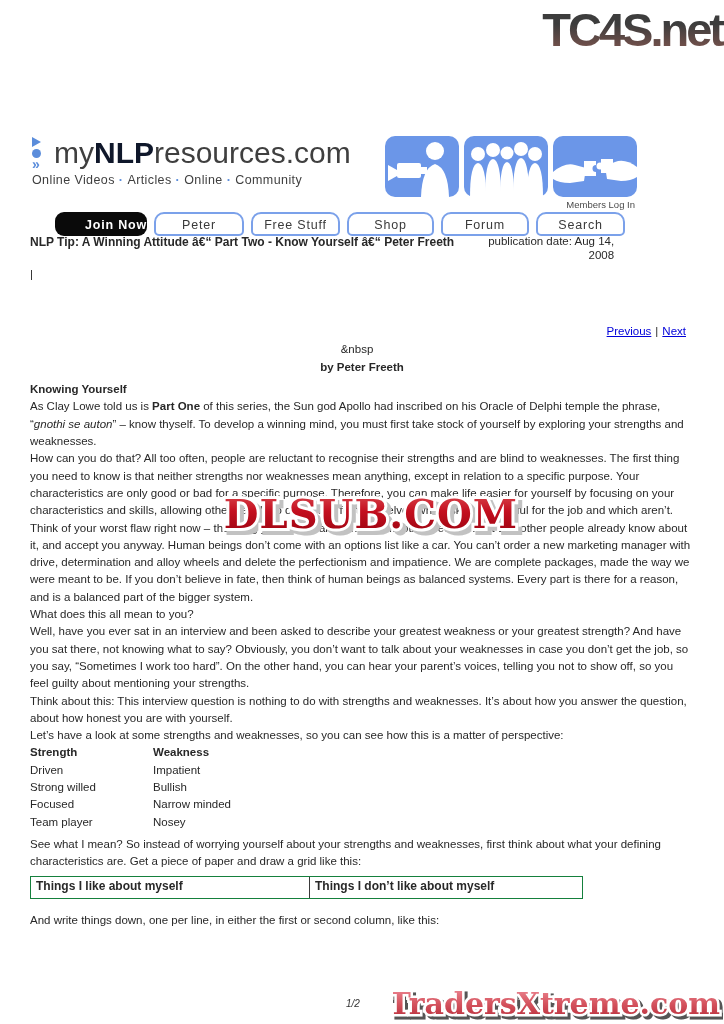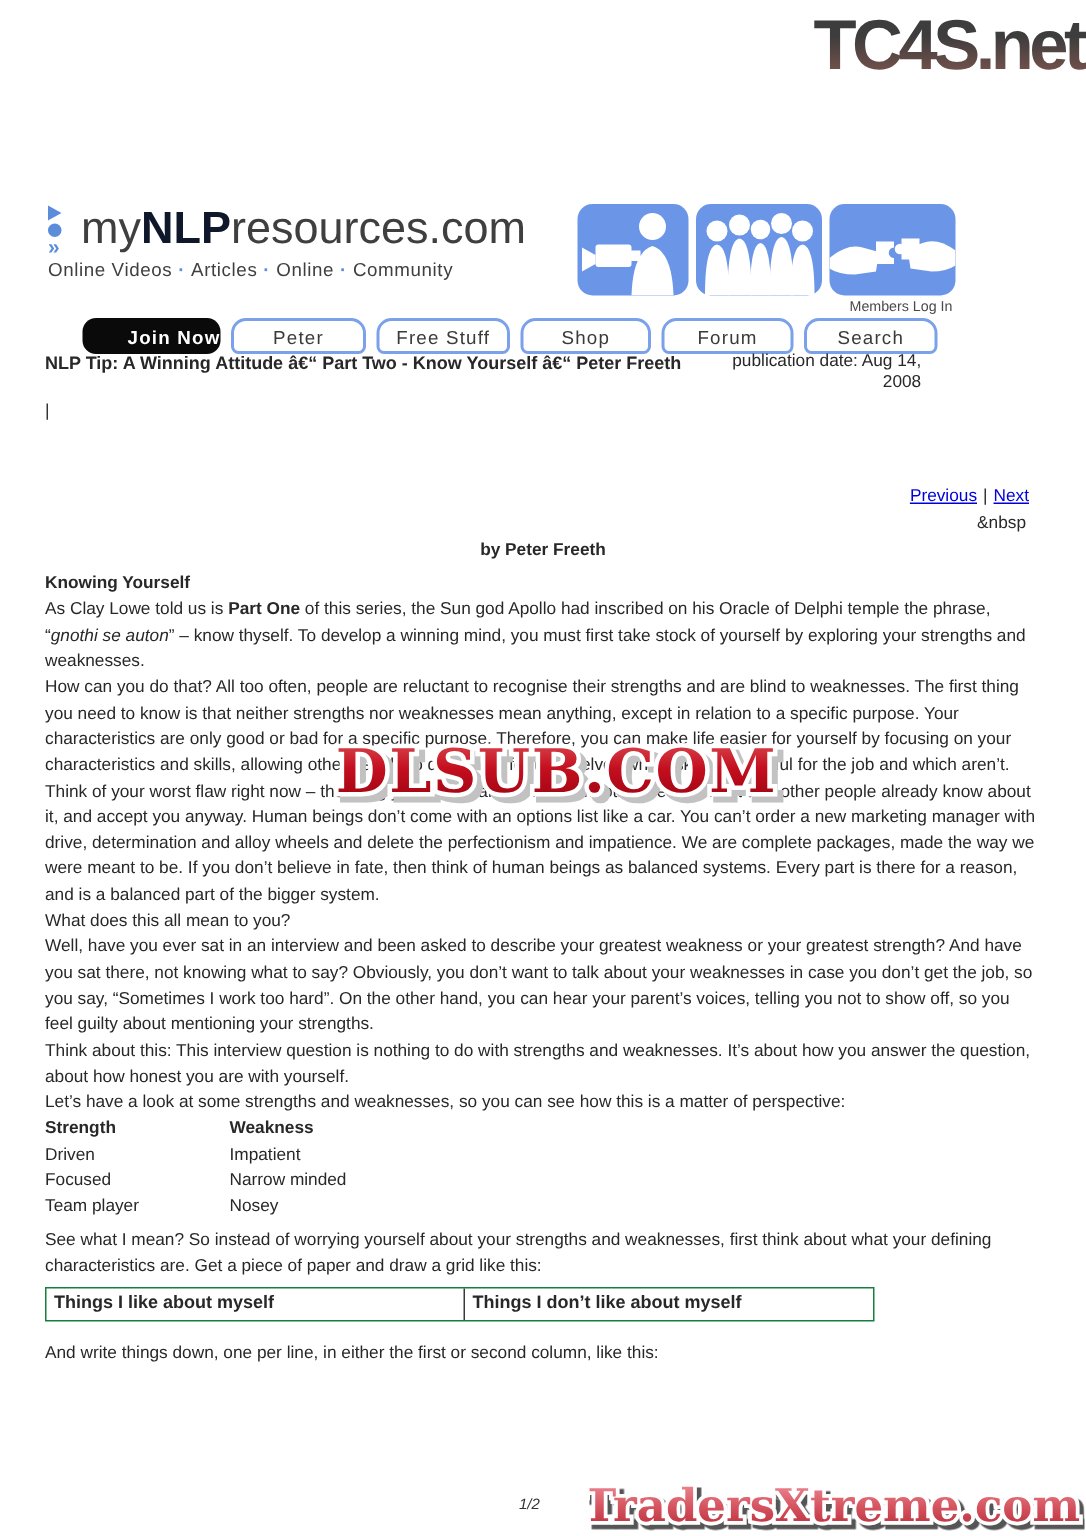--- a/index.html
+++ b/index.html
@@ -43,21 +43,21 @@
   
   .article { position:absolute; left:30px; top:233px; width:664px; font-size:11.5px; line-height:17.3px; }
   .title-row { display:flex; align-items:flex-start; }
   .doc-title { font-weight:bold; font-size:12px; line-height:14px; padding-top:2px; }
   .pub-date { width:150px; margin-left:10px; margin-right:14px; margin-top:1px; text-align:right; font-size:11.5px; line-height:14px; flex:none; }
   .pipe { margin-top:4px; }
   .author { margin-top:6px; }
   .links-row { margin-top:40px; text-align:right; padding-right:8px; }
   .links-row a { color:#0000d9; text-decoration:underline; cursor:pointer; }
   .links-row .lsep { color:#282828; padding:0 4px; }
-  .nbsp-row { text-align:right; padding-right:10px; }
+  .nbsp-row { text-align:center; padding-right:10px; }
   .byline { text-align:center; font-weight:bold; margin-top:1px; }
   .body-blocks { margin-top:5px; }
   .pline { }
   .pline.bold, .pline .b { font-weight:bold; }
   .pline .i { font-style:italic; }
 
   
   .s-row { }
   .s-col1 { display:inline-block; width:123px; }
   .s-row.hdr { font-weight:bold; }
@@ -174,20 +174,21 @@
         <div class="pline"><span>Think of your worst flaw right now – the thing you most want to hide from other people. I bet that other people already know about it, and accept you anyway. Human beings don’t come with an options list like a car. You can’t order a new marketing manager with drive, determination and alloy wheels and delete the perfectionism and impatience. We are complete packages, made the way we were meant to be. If you don’t believe in fate, then think of human beings as balanced systems. Every part is there for a reason, and is a balanced part of the bigger system.</span></div>
         <div class="pline"><span>What does this all mean to you?</span></div>
         <div class="pline"><span>Well, have you ever sat in an interview and been asked to describe your greatest weakness or your greatest strength? And have you sat there, not knowing what to say? Obviously, you don’t want to talk about your weaknesses in case you don’t get the job, so you say, “Sometimes I work too hard”. On the other hand, you can hear your parent’s voices, telling you not to show off, so you feel guilty about mentioning your strengths.</span></div>
         <div class="pline"><span>Think about this: This interview question is nothing to do with strengths and weaknesses. It’s about how you answer the question, about how honest you are with yourself.</span></div>
         <div class="pline"><span>Let’s have a look at some strengths and weaknesses, so you can see how this is a matter of perspective:</span></div>
       </div>
 
     <div class="strengths">
         <div class="s-row hdr"><span class="s-col1">Strength</span><span class="s-col2">Weakness</span></div>
         <div class="s-row"><span class="s-col1">Driven</span><span class="s-col2">Impatient</span></div>
+        <div class="s-row"><span class="s-col1">Strong willed</span><span class="s-col2">Bullish</span></div>
         <div class="s-row"><span class="s-col1">Focused</span><span class="s-col2">Narrow minded</span></div>
         <div class="s-row"><span class="s-col1">Team player</span><span class="s-col2">Nosey</span></div>
       </div>
 
     <div class="body-blocks">
         <div class="pline"><span>See what I mean? So instead of worrying yourself about your strengths and weaknesses, first think about what your defining characteristics are. Get a piece of paper and draw a grid like this:</span></div>
       </div>
 
     <div class="grid-table">
       <div class="grid-cell c0">Things I like about myself</div>

